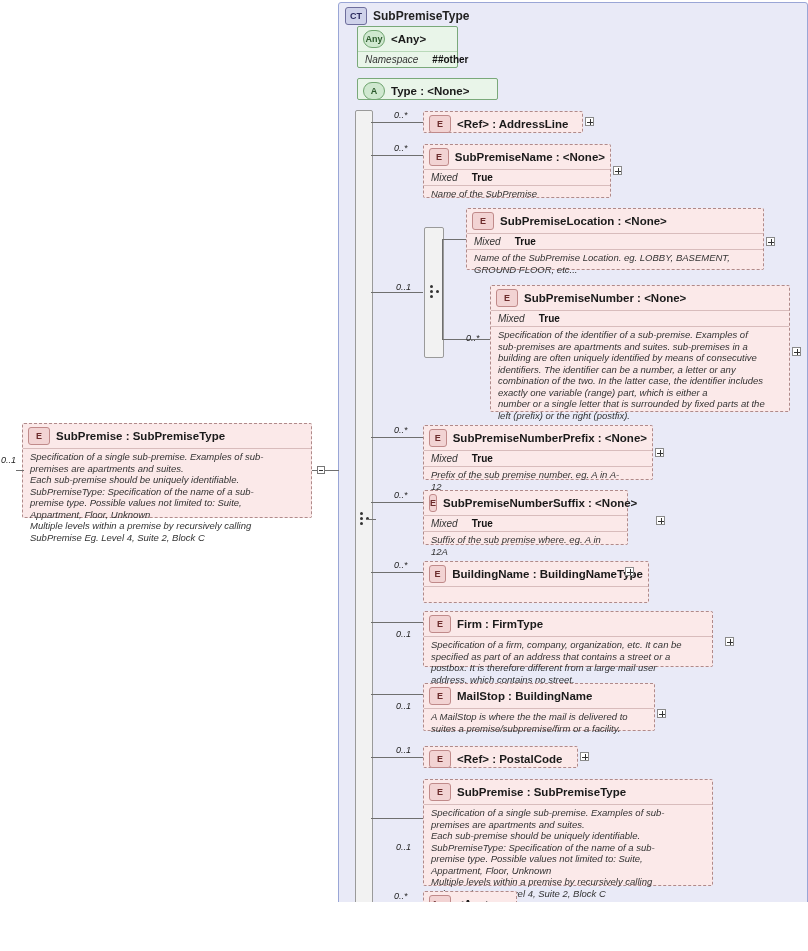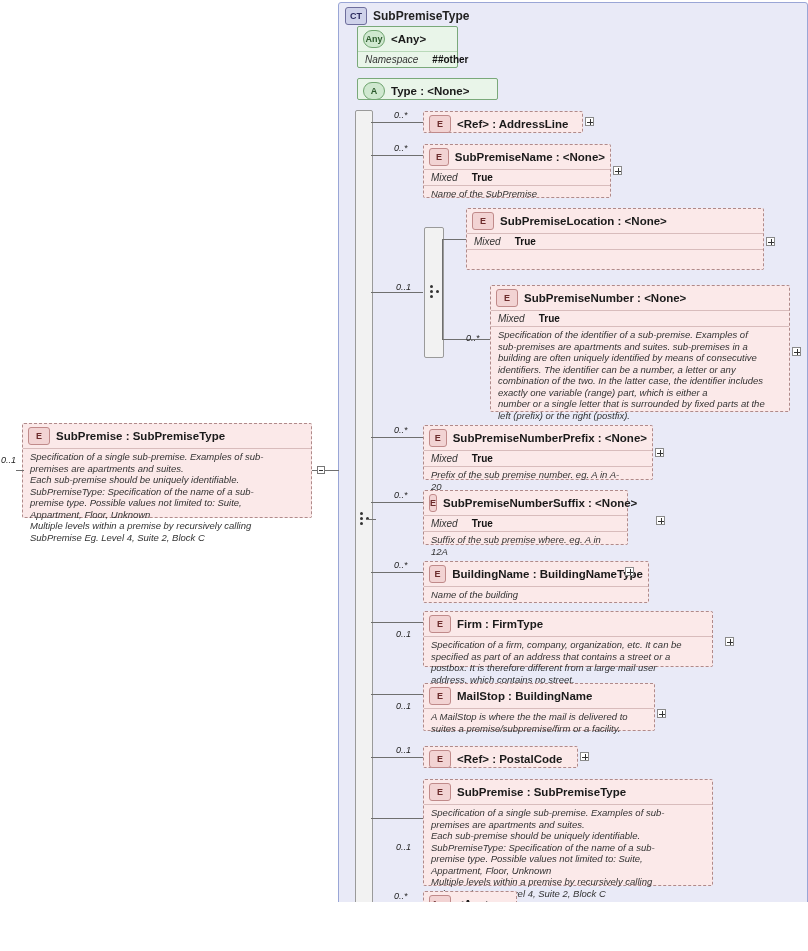--- a/index.html
+++ b/index.html
@@ -144,20 +144,21 @@
     <div class="hdr">
       <span class="badge red">E</span>
       <span class="name">SubPremiseLocation : &lt;None&gt;</span>
     </div>
     <div class="rule"></div>
     <div class="attrow">
       <i>Mixed</i>
       <b>True</b>
     </div>
     <div class="rule"></div>
+    <div class="desc">Name of the SubPremise Location. eg. LOBBY, BASEMENT, GROUND FLOOR, etc...</div>
   </div>
   <div class="plus" style="left:766px;top:237px;"></div>
 
   <div class="occ" style="left:466px;top:333px;">0..*</div>
   <div class="node dashed" style="left:490px;top:285px;width:300px;height:127px;">
     <div class="hdr">
       <span class="badge red">E</span>
       <span class="name">SubPremiseNumber : &lt;None&gt;</span>
     </div>
     <div class="rule"></div>
@@ -177,21 +178,21 @@
     <div class="hdr">
       <span class="badge red">E</span>
       <span class="name">SubPremiseNumberPrefix : &lt;None&gt;</span>
     </div>
     <div class="rule"></div>
     <div class="attrow">
       <i>Mixed</i>
       <b>True</b>
     </div>
     <div class="rule"></div>
-    <div class="desc">Prefix of the sub premise number. eg. A in A-20</div>
+    <div class="desc">Prefix of the sub premise number. eg. A in A-12</div>
   </div>
   <div class="plus" style="left:655px;top:448px;"></div>
 
   <div class="occ" style="left:394px;top:490px;">0..*</div>
   <div class="node dashed" style="left:423px;top:490px;width:205px;height:55px;">
     <div class="hdr">
       <span class="badge red">E</span>
       <span class="name">SubPremiseNumberSuffix : &lt;None&gt;</span>
     </div>
     <div class="rule"></div>
@@ -204,21 +205,20 @@
   </div>
   <div class="plus" style="left:656px;top:516px;"></div>
 
   <div class="occ" style="left:394px;top:560px;">0..*</div>
   <div class="node dashed" style="left:423px;top:561px;width:226px;height:42px;">
     <div class="hdr">
       <span class="badge red">E</span>
       <span class="name">BuildingName : BuildingNameType</span>
     </div>
     <div class="rule"></div>
-    <div class="desc">Name of the building</div>
   </div>
   <div class="plus" style="left:625px;top:567px;"></div>
 
   <div class="occ" style="left:396px;top:629px;">0..1</div>
   <div class="node dashed" style="left:423px;top:611px;width:290px;height:56px;">
     <div class="hdr">
       <span class="badge red">E</span>
       <span class="name">Firm        : FirmType</span>
     </div>
     <div class="rule"></div>

